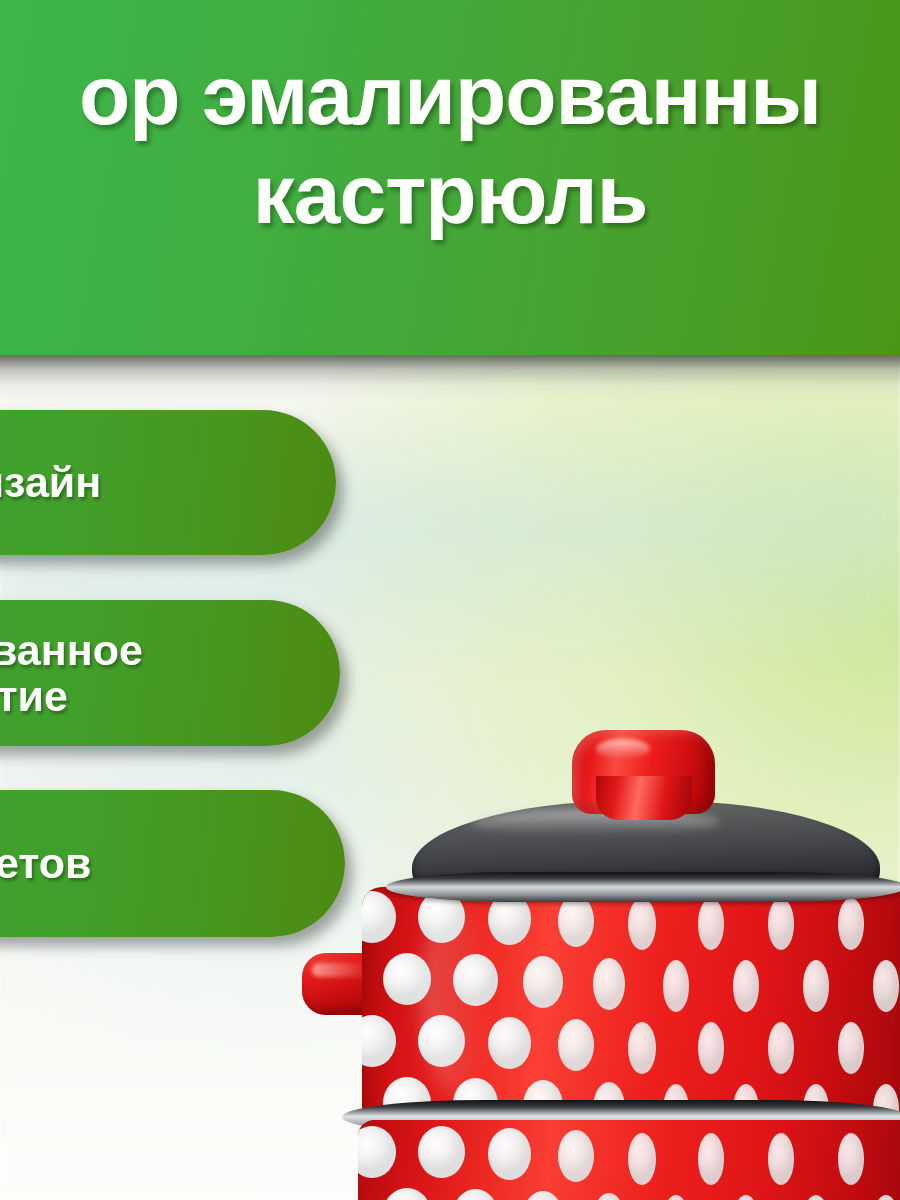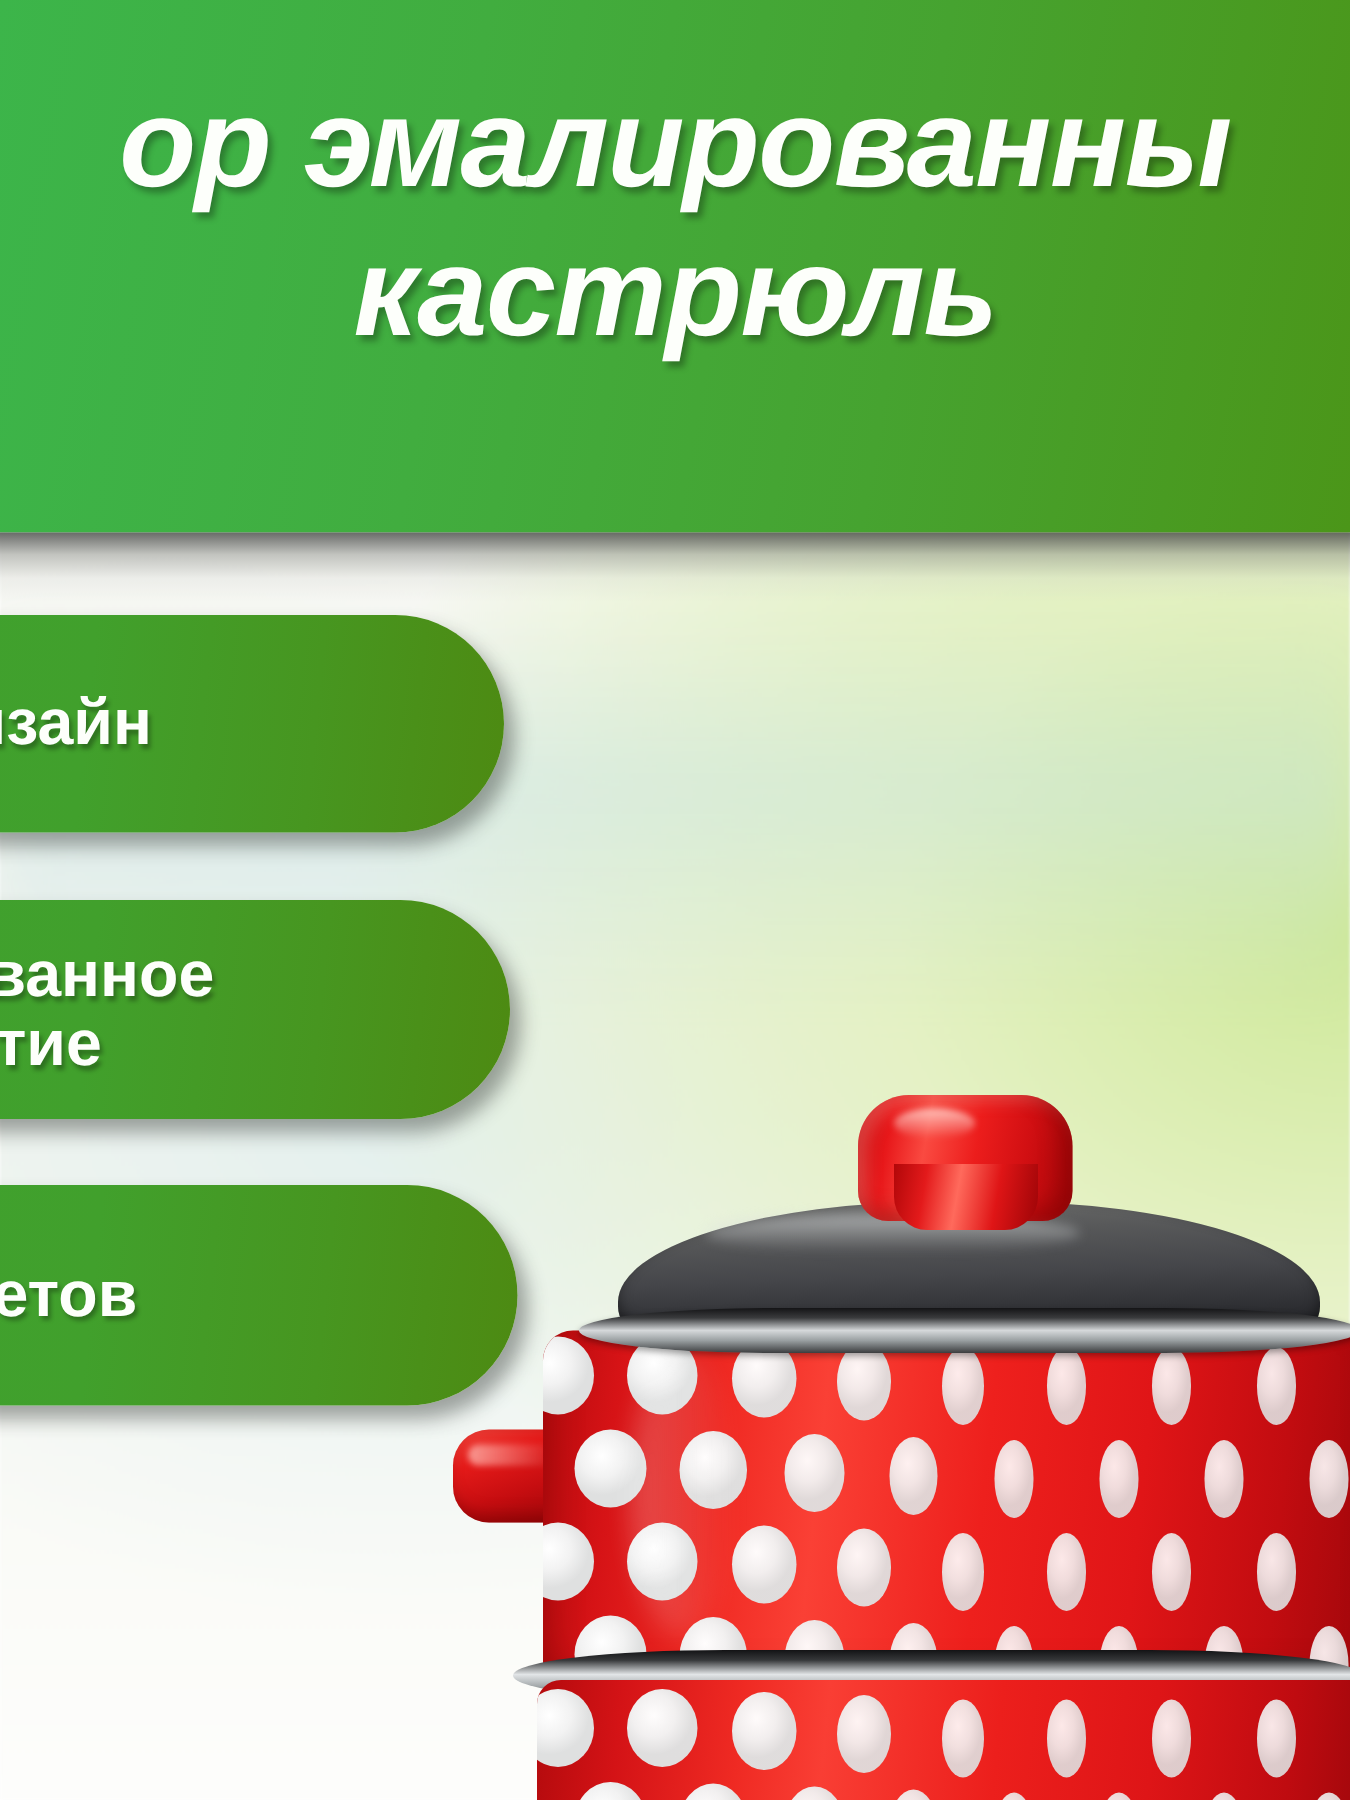--- a/index.html
+++ b/index.html
@@ -26,21 +26,20 @@
   #photo-bg:after{
     content:"";position:absolute;left:0;right:0;top:34%;height:22%;
     background:linear-gradient(180deg,rgba(198,226,228,0) 0%,rgba(196,226,226,.42) 45%,rgba(255,255,255,0) 100%);
     filter:blur(16px);
   }
 
   
   #banner{
     position:absolute;left:0;top:0;width:900px;height:355px;
     background:linear-gradient(100deg,#3cb54a 0%,#41ad3f 34%,#46a330 66%,#4b9619 100%);
-    font-style:italic;
   }
   #banner-shadow{
     position:absolute;left:0;top:355px;width:900px;height:46px;
     background:linear-gradient(180deg,rgba(70,72,70,.80) 0%,rgba(130,132,128,.45) 32%,rgba(190,192,188,.18) 66%,rgba(255,255,255,0) 100%);
   }
   #banner-title{
     position:absolute;left:-60px;top:46px;width:1020px;
     text-align:center;
     color:#fdfffb;
     font-weight:700;

